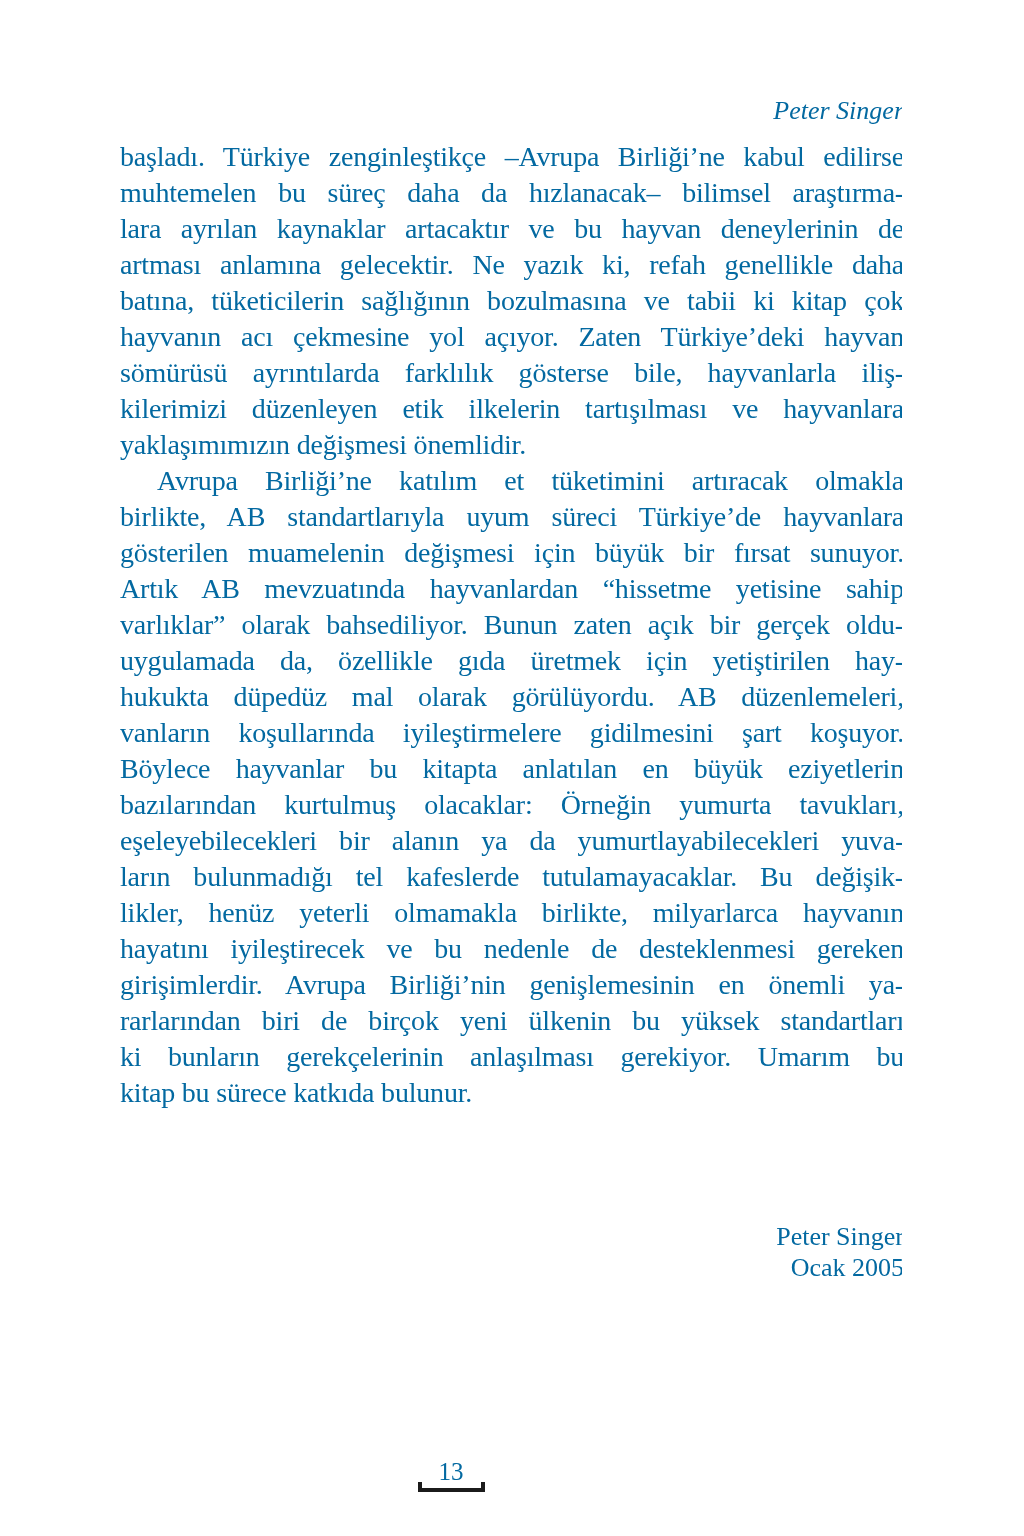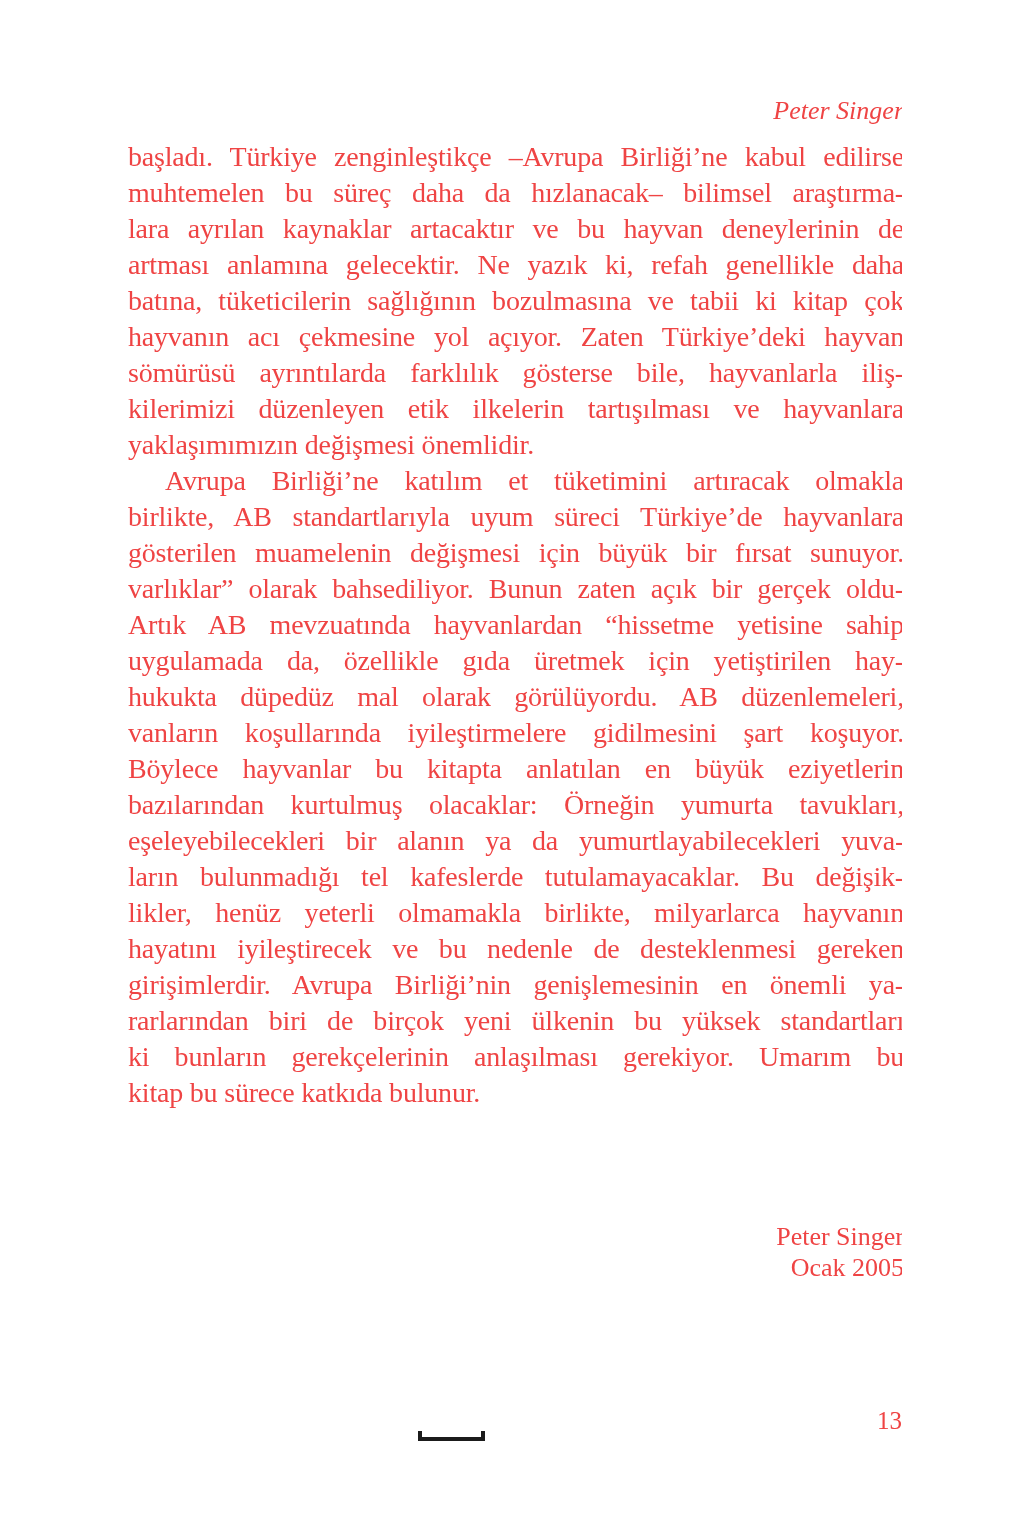--- a/index.html
+++ b/index.html
@@ -5,21 +5,21 @@
   html, body {
     margin: 0;
     padding: 0;
     background: #ffffff;
   }
   .page {
     position: relative;
     width: 902px;
     height: 1536px;
     background: #ffffff;
-    color: #ef4444;
+    color: #0369a1;
     font-family: "Liberation Serif", serif;
     overflow: hidden;
   }
   .running-head {
     position: absolute;
     top: 97px;
     left: 120px;
     width: 784px;
     text-align: right;
     font-style: italic;
@@ -31,43 +31,42 @@
     top: 139px;
     left: 120px;
     width: 784px;
   }
   .para .line {
     font-size: 28px;
     line-height: 36px;
     text-align: justify;
     text-align-last: justify;
     letter-spacing: -0.2px;
-    margin-left: 8px;
   }
   .para .line:last-child {
     text-align-last: left;
   }
   .para-2 .line:first-child {
     text-indent: 37px;
   }
   .signature {
     position: absolute;
     top: 1221px;
     left: 120px;
     width: 784px;
     text-align: right;
     font-size: 26px;
     line-height: 31px;
   }
   .footer {
     position: absolute;
-    top: 1408px;
+    top: 1459px;
     left: 0;
     width: 100%;
-    text-align: right;
+    text-align: center;
   }
   .page-number {
     font-size: 25px;
     line-height: 26px;
   }
   .page-number-rule {
     width: 59px;
     height: 6px;
     margin: -3px auto 0;
     border-left: 4px solid #1b1b1b;
@@ -91,22 +90,22 @@
         <div class="line">batına, tüketicilerin sağlığının bozulmasına ve tabii ki kitap çok</div>
         <div class="line">hayvanın acı çekmesine yol açıyor. Zaten Türkiye’deki hayvan</div>
         <div class="line">sömürüsü ayrıntılarda farklılık gösterse bile, hayvanlarla iliş-</div>
         <div class="line">kilerimizi düzenleyen etik ilkelerin tartışılması ve hayvanlara</div>
         <div class="line">yaklaşımımızın değişmesi önemlidir.</div>
       </div>
     <div class="para para-2">
         <div class="line">Avrupa Birliği’ne katılım et tüketimini artıracak olmakla</div>
         <div class="line">birlikte, AB standartlarıyla uyum süreci Türkiye’de hayvanlara</div>
         <div class="line">gösterilen muamelenin değişmesi için büyük bir fırsat sunuyor.</div>
+        <div class="line">Artık AB mevzuatında hayvanlardan “hissetme yetisine sahip</div>
         <div class="line">varlıklar” olarak bahsediliyor. Bunun zaten açık bir gerçek oldu-</div>
-        <div class="line">Artık AB mevzuatında hayvanlardan “hissetme yetisine sahip</div>
         <div class="line">uygulamada da, özellikle gıda üretmek için yetiştirilen hay-</div>
         <div class="line">hukukta düpedüz mal olarak görülüyordu. AB düzenlemeleri,</div>
         <div class="line">vanların koşullarında iyileştirmelere gidilmesini şart koşuyor.</div>
         <div class="line">Böylece hayvanlar bu kitapta anlatılan en büyük eziyetlerin</div>
         <div class="line">bazılarından kurtulmuş olacaklar: Örneğin yumurta tavukları,</div>
         <div class="line">eşeleyebilecekleri bir alanın ya da yumurtlayabilecekleri yuva-</div>
         <div class="line">ların bulunmadığı tel kafeslerde tutulamayacaklar. Bu değişik-</div>
         <div class="line">likler, henüz yeterli olmamakla birlikte, milyarlarca hayvanın</div>
         <div class="line">hayatını iyileştirecek ve bu nedenle de desteklenmesi gereken</div>
         <div class="line">girişimlerdir. Avrupa Birliği’nin genişlemesinin en önemli ya-</div>

